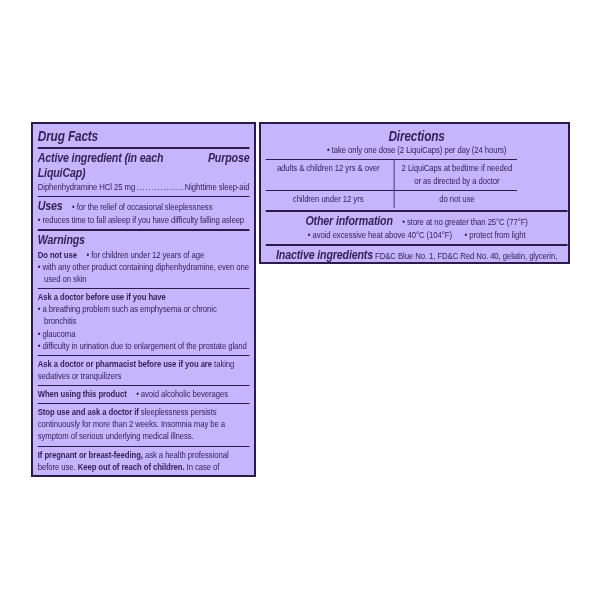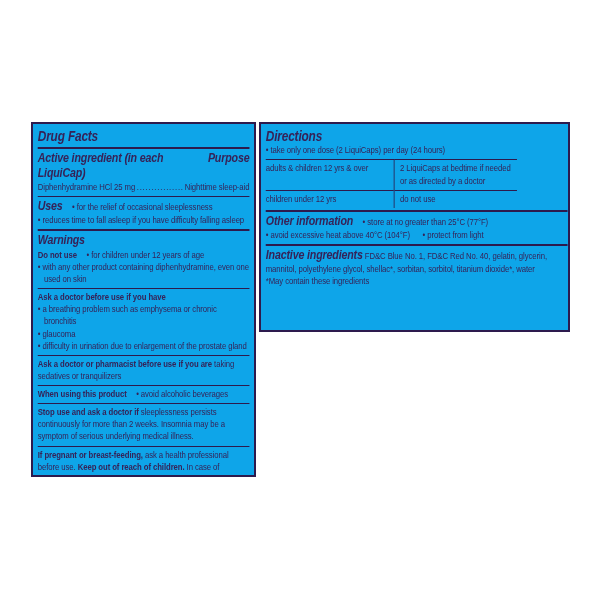--- a/index.html
+++ b/index.html
@@ -1,22 +1,22 @@
 <!DOCTYPE html>
 <html><head>
 <meta charset="utf-8">
 <style>
   html,body{margin:0;padding:0;}
   body{
     width:600px;height:600px;background:#ffffff;position:relative;
     font-family:"Liberation Sans", sans-serif;color:#362257;overflow:hidden;
   }
-  .box{position:absolute;border:2px solid #2d1a4d;background:#0ea5e9;box-sizing:border-box;overflow:hidden;}
+  .box{position:absolute;border:2px solid #2d1a4d;background:#c4b5fd;box-sizing:border-box;overflow:hidden;}
   #left-box{left:31px;top:122px;width:225px;height:355px;}
-  #right-box{left:259px;top:122px;width:311px;height:210px;}
+  #right-box{left:259px;top:122px;width:311px;height:142px;text-align:center;}
   .inner{transform:scaleX(0.79);transform-origin:0 0;padding:1px 6px 0 6px;}
   #left-box .inner{width:268px;}
   #right-box .inner{width:382px;}
 
   .h1{font-size:15px;font-style:italic;font-weight:bold;letter-spacing:-0.2px;line-height:1.15;}
   .h2{font-size:13.5px;font-style:italic;font-weight:bold;letter-spacing:-0.2px;line-height:1.1;}
   .body-t{font-size:9.8px;line-height:1.24;letter-spacing:-0.1px;}
   b{font-weight:bold;}
   p{margin:0;}
 

